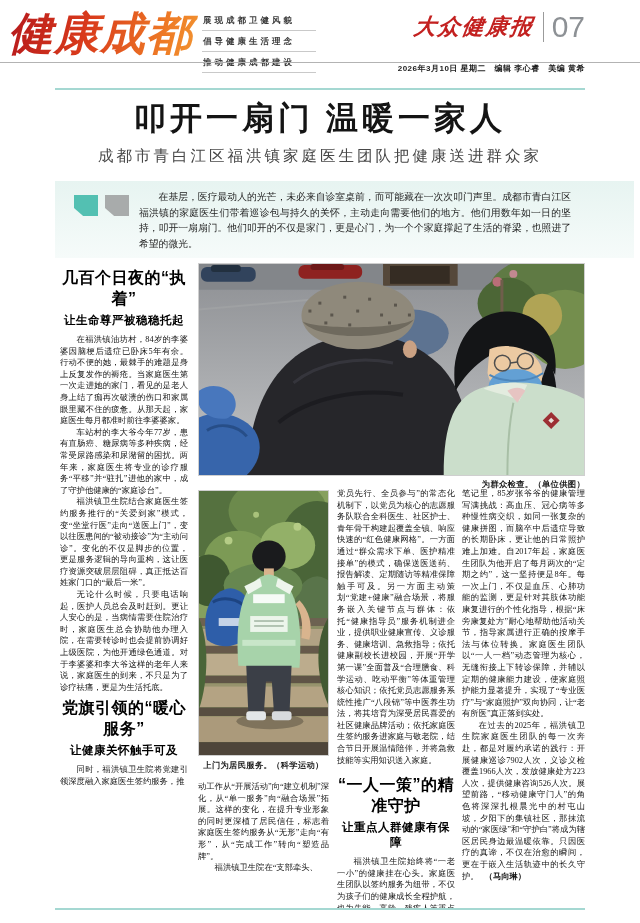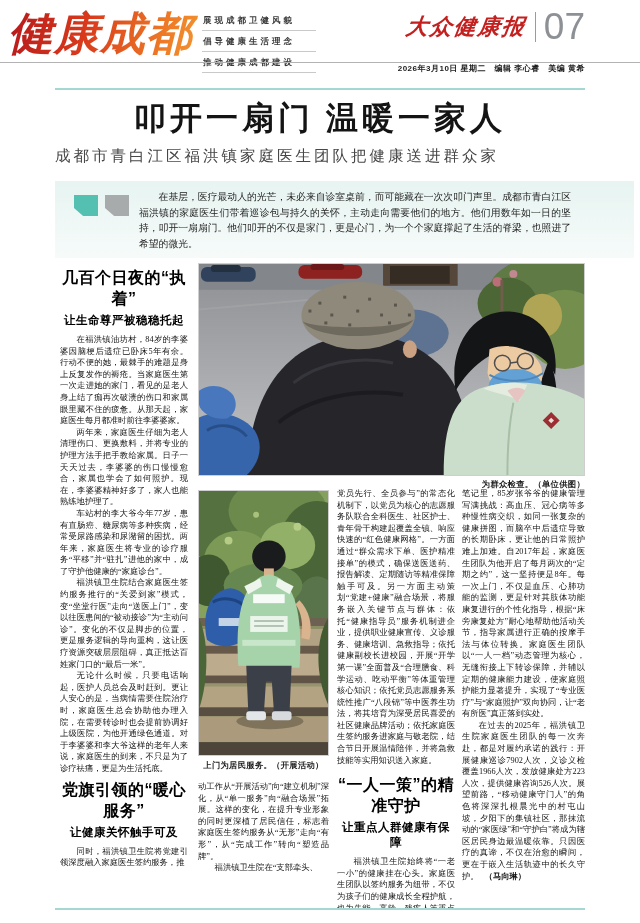--- a/index.html
+++ b/index.html
@@ -26,38 +26,38 @@
     letter-spacing:3px;padding:2px 1px 3px;border-bottom:1px solid #c9c9c9;margin-bottom:3px;
   }
   .mast-wrap{position:absolute;right:55px;top:12px;text-align:right;}
   .mast-row{display:flex;align-items:center;justify-content:flex-end;}
   .masthead{
     font-size:22px;font-weight:bold;color:#c32120;font-style:italic;
     letter-spacing:2px;transform:skewX(-8deg);white-space:nowrap;
   }
   .pageno{
     font-family:"Liberation Sans","DejaVu Sans",sans-serif;
-    font-size:37px;color:#8d9195;border-left:1px solid #9b9b9b;
+    font-size:30px;color:#8d9195;border-left:1px solid #9b9b9b;
     padding-left:8px;margin-left:9px;line-height:30px;
   }
   .dateline{
     margin-top:21px;font-family:"Liberation Sans","DejaVu Sans",sans-serif;
     font-size:8px;font-weight:bold;color:#1c1c1c;letter-spacing:.5px;white-space:nowrap;
   }
   .header-rule{position:absolute;top:62px;left:0;width:640px;height:1px;background:#b3b3b3;}
   
   .frame-top{position:absolute;top:88px;left:55px;width:530px;height:2px;background:#a5d8d2;}
   .frame-bottom{position:absolute;top:908px;left:55px;width:530px;height:2px;background:#a5d8d2;}
   
   .headline{
     position:absolute;top:97px;left:50px;width:540px;text-align:center;
     font-size:32px;font-weight:900;letter-spacing:4px;color:#141414;white-space:nowrap;
   }
   .subtitle{
-    position:absolute;top:146px;left:55px;width:530px;text-align:left;
+    position:absolute;top:146px;left:55px;width:530px;text-align:center;
     font-family:"Liberation Sans","DejaVu Sans",sans-serif;
     font-size:15.5px;color:#474747;letter-spacing:3px;white-space:nowrap;
   }
   
   .intro-box{
     position:absolute;top:181px;left:55px;width:579px;height:77px;
     background:linear-gradient(180deg,#e7f4f1 0%,#f6fbfa 100%);box-sizing:border-box;
   }
   .quote-icon{position:absolute;left:19px;top:14px;width:58px;height:24px;}
   .quote-shape{
@@ -240,29 +240,28 @@
       <rect x="52" y="126" width="38" height="16" fill="#f4f8f2" opacity="0.9"></rect>
       <line x1="56" y1="131" x2="86" y2="131" stroke="#9fb3a0" stroke-width="1.5"></line>
       <line x1="56" y1="136" x2="86" y2="136" stroke="#9fb3a0" stroke-width="1.5"></line>
       <rect x="44" y="150" width="54" height="6" fill="#c8e6c9"></rect>
       <path d="M102,110 C112,120 116,136 112,150 L104,148 C106,134 104,122 98,114 Z" fill="#d9b48e"></path>
       <path d="M48,176 L94,176 L92,222 L76,222 L74,192 L68,192 L66,222 L50,222 Z" fill="#3b3f47"></path>
       <rect x="48" y="222" width="20" height="9" rx="3" fill="#e3e6e8"></rect>
       <rect x="74" y="222" width="20" height="9" rx="3" fill="#d8dbde"></rect>
     </svg>
   </div>
-  <div class="caption caption2">上门为居民服务。（开展活动）</div>
+  <div class="caption caption2">上门为居民服务。（科学运动）</div>
 
   <div class="col1 body-text">
     <div class="sec-head">
       <span class="sec-kicker">几百个日夜的“执着”</span>
       <span class="sec-title">让生命尊严被稳稳托起</span>
     </div>
     <p>在福洪镇油坊村，84岁的李婆婆因脑梗后遗症已卧床5年有余。行动不便的她，最棘手的难题是身上反复发作的褥疮。当家庭医生第一次走进她的家门，看见的是老人身上结了痂再次破溃的伤口和家属眼里藏不住的疲惫。从那天起，家庭医生每月都准时前往李婆婆家。</p>
-    <p>两年来，家庭医生仔细为老人清理伤口、更换敷料，并将专业的护理方法手把手教给家属。日子一天天过去，李婆婆的伤口慢慢愈合，家属也学会了如何照护。现在，李婆婆精神好多了，家人也能熟练地护理了。</p>
     <p>车站村的李大爷今年77岁，患有直肠癌、糖尿病等多种疾病，经常受尿路感染和尿潴留的困扰。两年来，家庭医生将专业的诊疗服务“平移”并“驻扎”进他的家中，成了守护他健康的“家庭诊台”。</p>
     <p>福洪镇卫生院结合家庭医生签约服务推行的“关爱到家”模式，变“坐堂行医”走向“送医上门”，变以往医患间的“被动接诊”为“主动问诊”。变化的不仅是脚步的位置，更是服务逻辑的导向重构，这让医疗资源突破层层阻碍，真正抵达百姓家门口的“最后一米”。</p>
     <p>无论什么时候，只要电话响起，医护人员总会及时赶到。更让人安心的是，当病情需要住院治疗时，家庭医生总会协助他办理入院，在需要转诊时也会提前协调好上级医院，为他开通绿色通道。对于李婆婆和李大爷这样的老年人来说，家庭医生的到来，不只是为了诊疗祛痛，更是为生活托底。</p>
     <div class="sec-head">
       <span class="sec-kicker">党旗引领的“暖心服务”</span>
       <span class="sec-title">让健康关怀触手可及</span>
     </div>
     <p>同时，福洪镇卫生院将党建引领深度融入家庭医生签约服务，推</p>
   </div>
 

